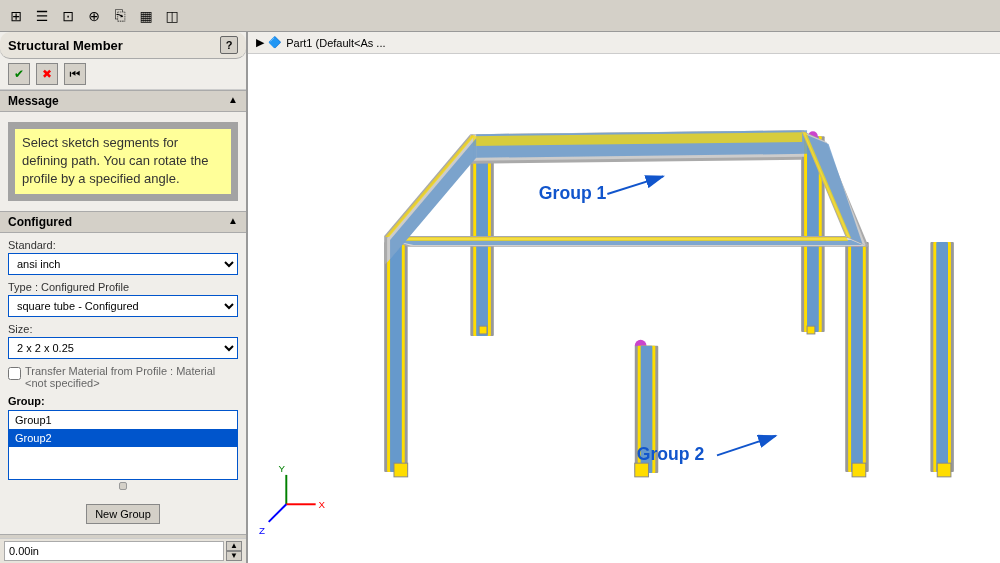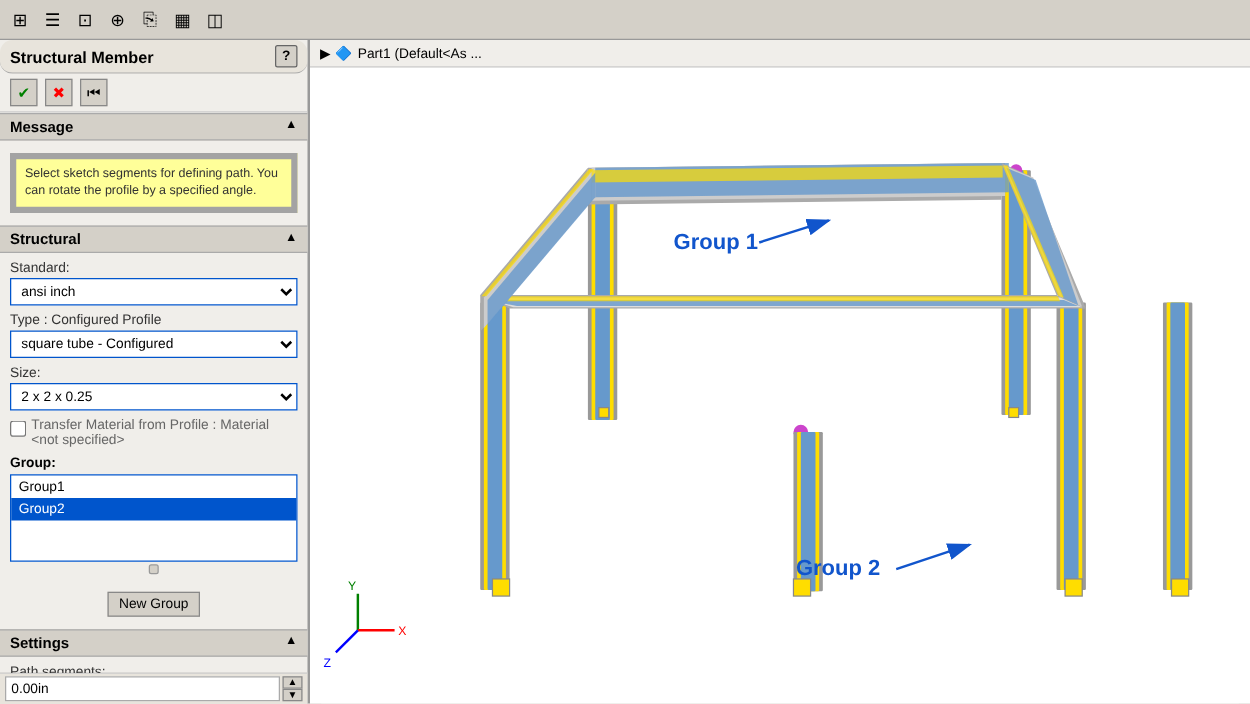--- a/index.html
+++ b/index.html
@@ -100,23 +100,23 @@
       font-weight: bold;
       font-size: 12px;
     }
     .chevron { font-size: 10px; }
 
     .section-content { padding: 6px 8px; }
 
     
     .message-box {
       background: #ffff99;
-      border: 5px solid #a3a3a3;
+      border: 7px solid #a3a3a3;
       padding: 5px 7px;
-      font-size: 10px;
+      font-size: 13px;
       line-height: 1.4;
       margin: 4px 0;
       color: #333;
     }
 
     
     .form-label {
       font-size: 11px;
       color: #333;
       margin-bottom: 2px;
@@ -279,21 +279,21 @@
 
       <div class="section-header">
         <span class="section-title">Message</span>
         <span class="chevron">▲</span>
       </div>
       <div class="section-content">
         <div class="message-box">Select sketch segments for defining path. You can rotate the profile by a specified angle.</div>
       </div>
 
       <div class="section-header">
-        <span class="section-title">Structural</span>
+        <span class="section-title">Configured</span>
         <span class="chevron">▲</span>
       </div>
       <div class="section-content">
 
         <span class="form-label">Standard:</span>
         <select class="form-select">
           <option>ansi inch</option>
         </select>
 
         <span class="form-label">Type : Configured Profile</span>

